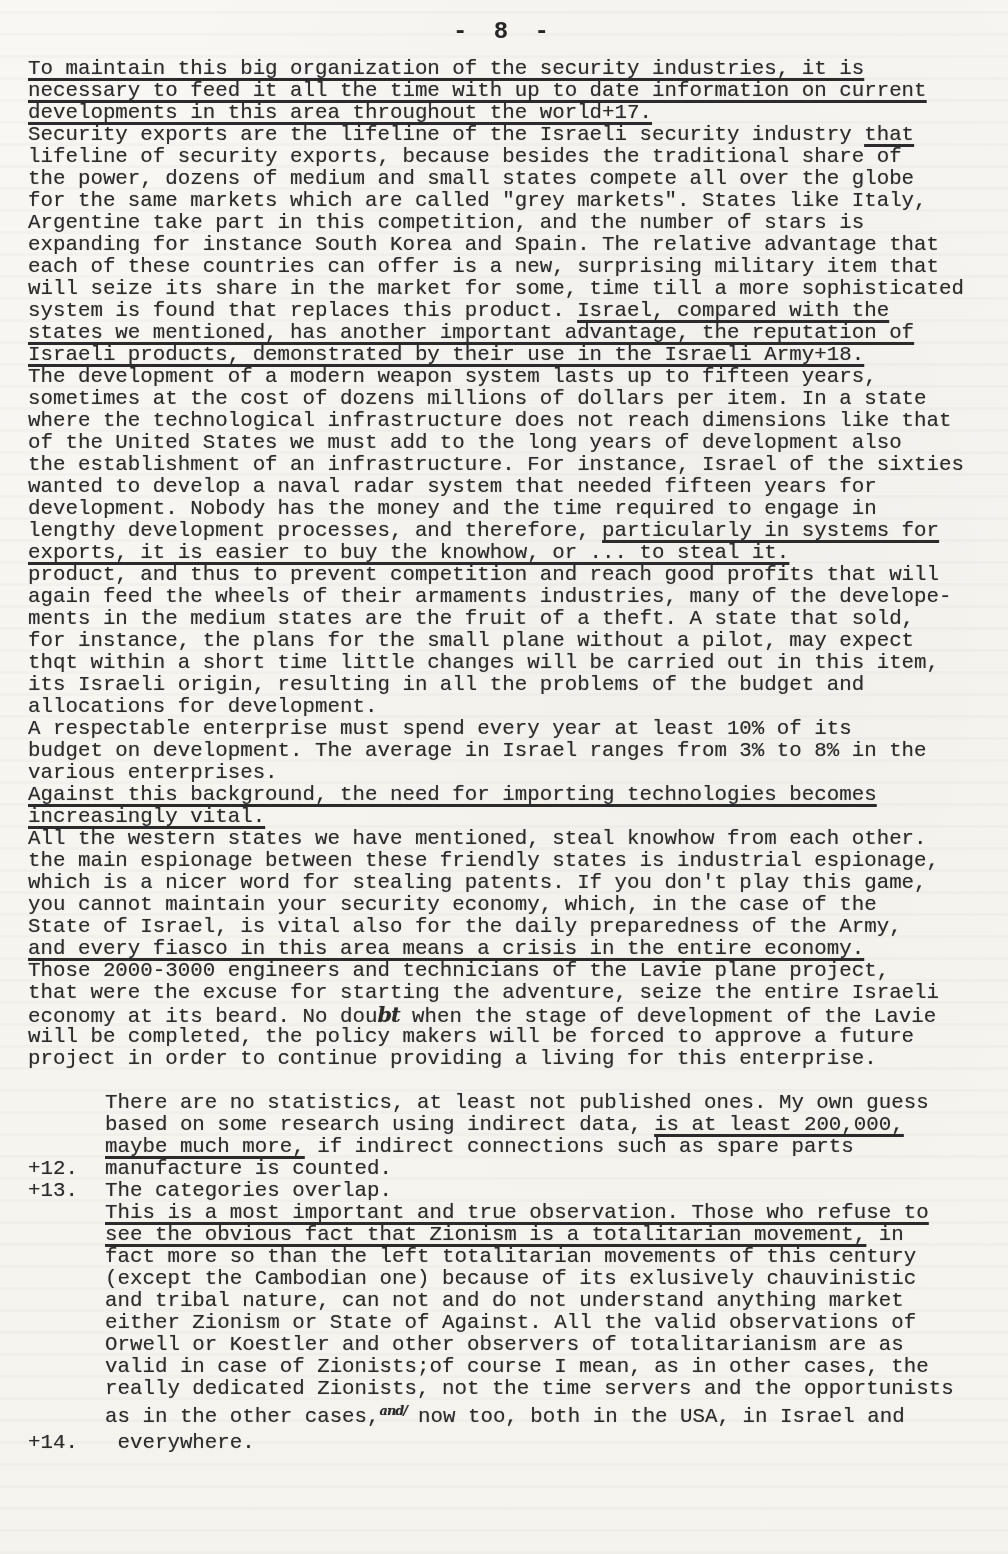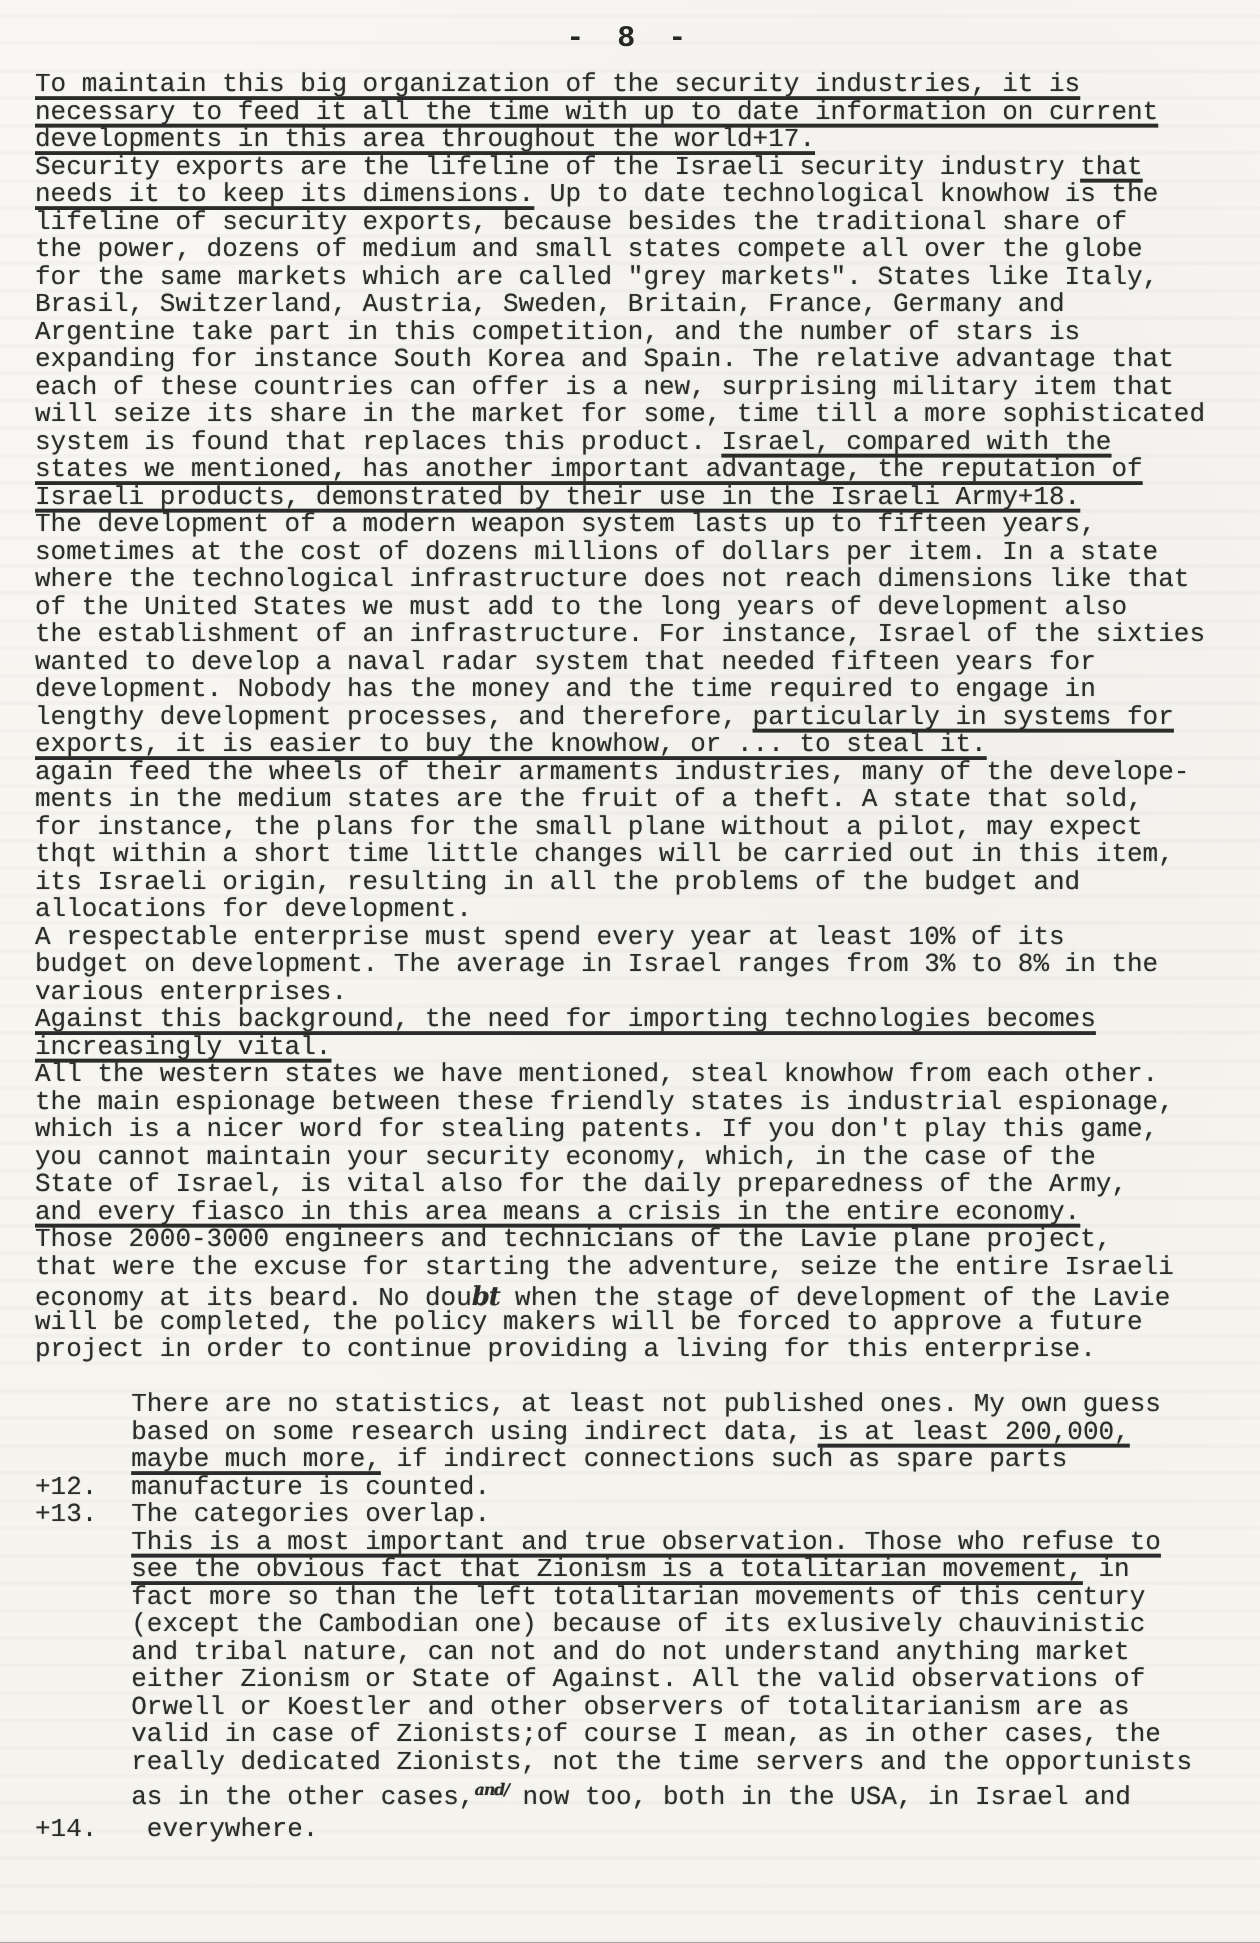--- a/index.html
+++ b/index.html
@@ -79,41 +79,40 @@
 
 <div class="page">
   <div class="page-number">- 8 -</div>
 
   <div class="content">
     <div id="body-lines">
         <div class="line"><span class="u">To maintain this big organization of the security industries, it is</span></div>
         <div class="line"><span class="u">necessary to feed it all the time with up to date information on current</span></div>
         <div class="line"><span class="u">developments in this area throughout the world+17.</span></div>
         <div class="line"><span>Security exports are the lifeline of the Israeli security industry </span><span class="u">that</span></div>
-        <div class="line"><span class="u">needs it to keep its dimensions.</span><span> Up to date technological knowhow is the</span></div>
         <div class="line"><span>lifeline of security exports, because besides the traditional share of</span></div>
         <div class="line"><span>the power, dozens of medium and small states compete all over the globe</span></div>
         <div class="line"><span>for the same markets which are called "grey markets". States like Italy,</span></div>
-        <div class="line"><span>Brasil, Switzerland, Austria, Sweden, Britain, France, Germany and</span></div>
         <div class="line"><span>Argentine take part in this competition, and the number of stars is</span></div>
         <div class="line"><span>expanding for instance South Korea and Spain. The relative advantage that</span></div>
         <div class="line"><span>each of these countries can offer is a new, surprising military item that</span></div>
         <div class="line"><span>will seize its share in the market for some, time till a more sophisticated</span></div>
         <div class="line"><span>system is found that replaces this product. </span><span class="u">Israel, compared with the</span></div>
         <div class="line"><span class="u">states we mentioned, has another important advantage, the reputation of</span></div>
         <div class="line"><span class="u">Israeli products, demonstrated by their use in the Israeli Army+18.</span></div>
         <div class="line"><span>The development of a modern weapon system lasts up to fifteen years,</span></div>
         <div class="line"><span>sometimes at the cost of dozens millions of dollars per item. In a state</span></div>
         <div class="line"><span>where the technological infrastructure does not reach dimensions like that</span></div>
         <div class="line"><span>of the United States we must add to the long years of development also</span></div>
         <div class="line"><span>the establishment of an infrastructure. For instance, Israel of the sixties</span></div>
         <div class="line"><span>wanted to develop a naval radar system that needed fifteen years for</span></div>
         <div class="line"><span>development. Nobody has the money and the time required to engage in</span></div>
         <div class="line"><span>lengthy development processes, and therefore, </span><span class="u">particularly in systems for</span></div>
         <div class="line"><span class="u">exports, it is easier to buy the knowhow, or ... to steal it.</span></div>
+        <div class="line"><span>product, and thus to prevent competition and reach good profits that will</span></div>
         <div class="line"><span>again feed the wheels of their armaments industries, many of the develope-</span></div>
         <div class="line"><span>ments in the medium states are the fruit of a theft. A state that sold,</span></div>
         <div class="line"><span>for instance, the plans for the small plane without a pilot, may expect</span></div>
         <div class="line"><span>thqt within a short time little changes will be carried out in this item,</span></div>
         <div class="line"><span>its Israeli origin, resulting in all the problems of the budget and</span></div>
         <div class="line"><span>allocations for development.</span></div>
         <div class="line"><span>A respectable enterprise must spend every year at least 10% of its</span></div>
         <div class="line"><span>budget on development. The average in Israel ranges from 3% to 8% in the</span></div>
         <div class="line"><span>various enterprises.</span></div>
         <div class="line"><span class="u">Against this background, the need for importing technologies becomes</span></div>

